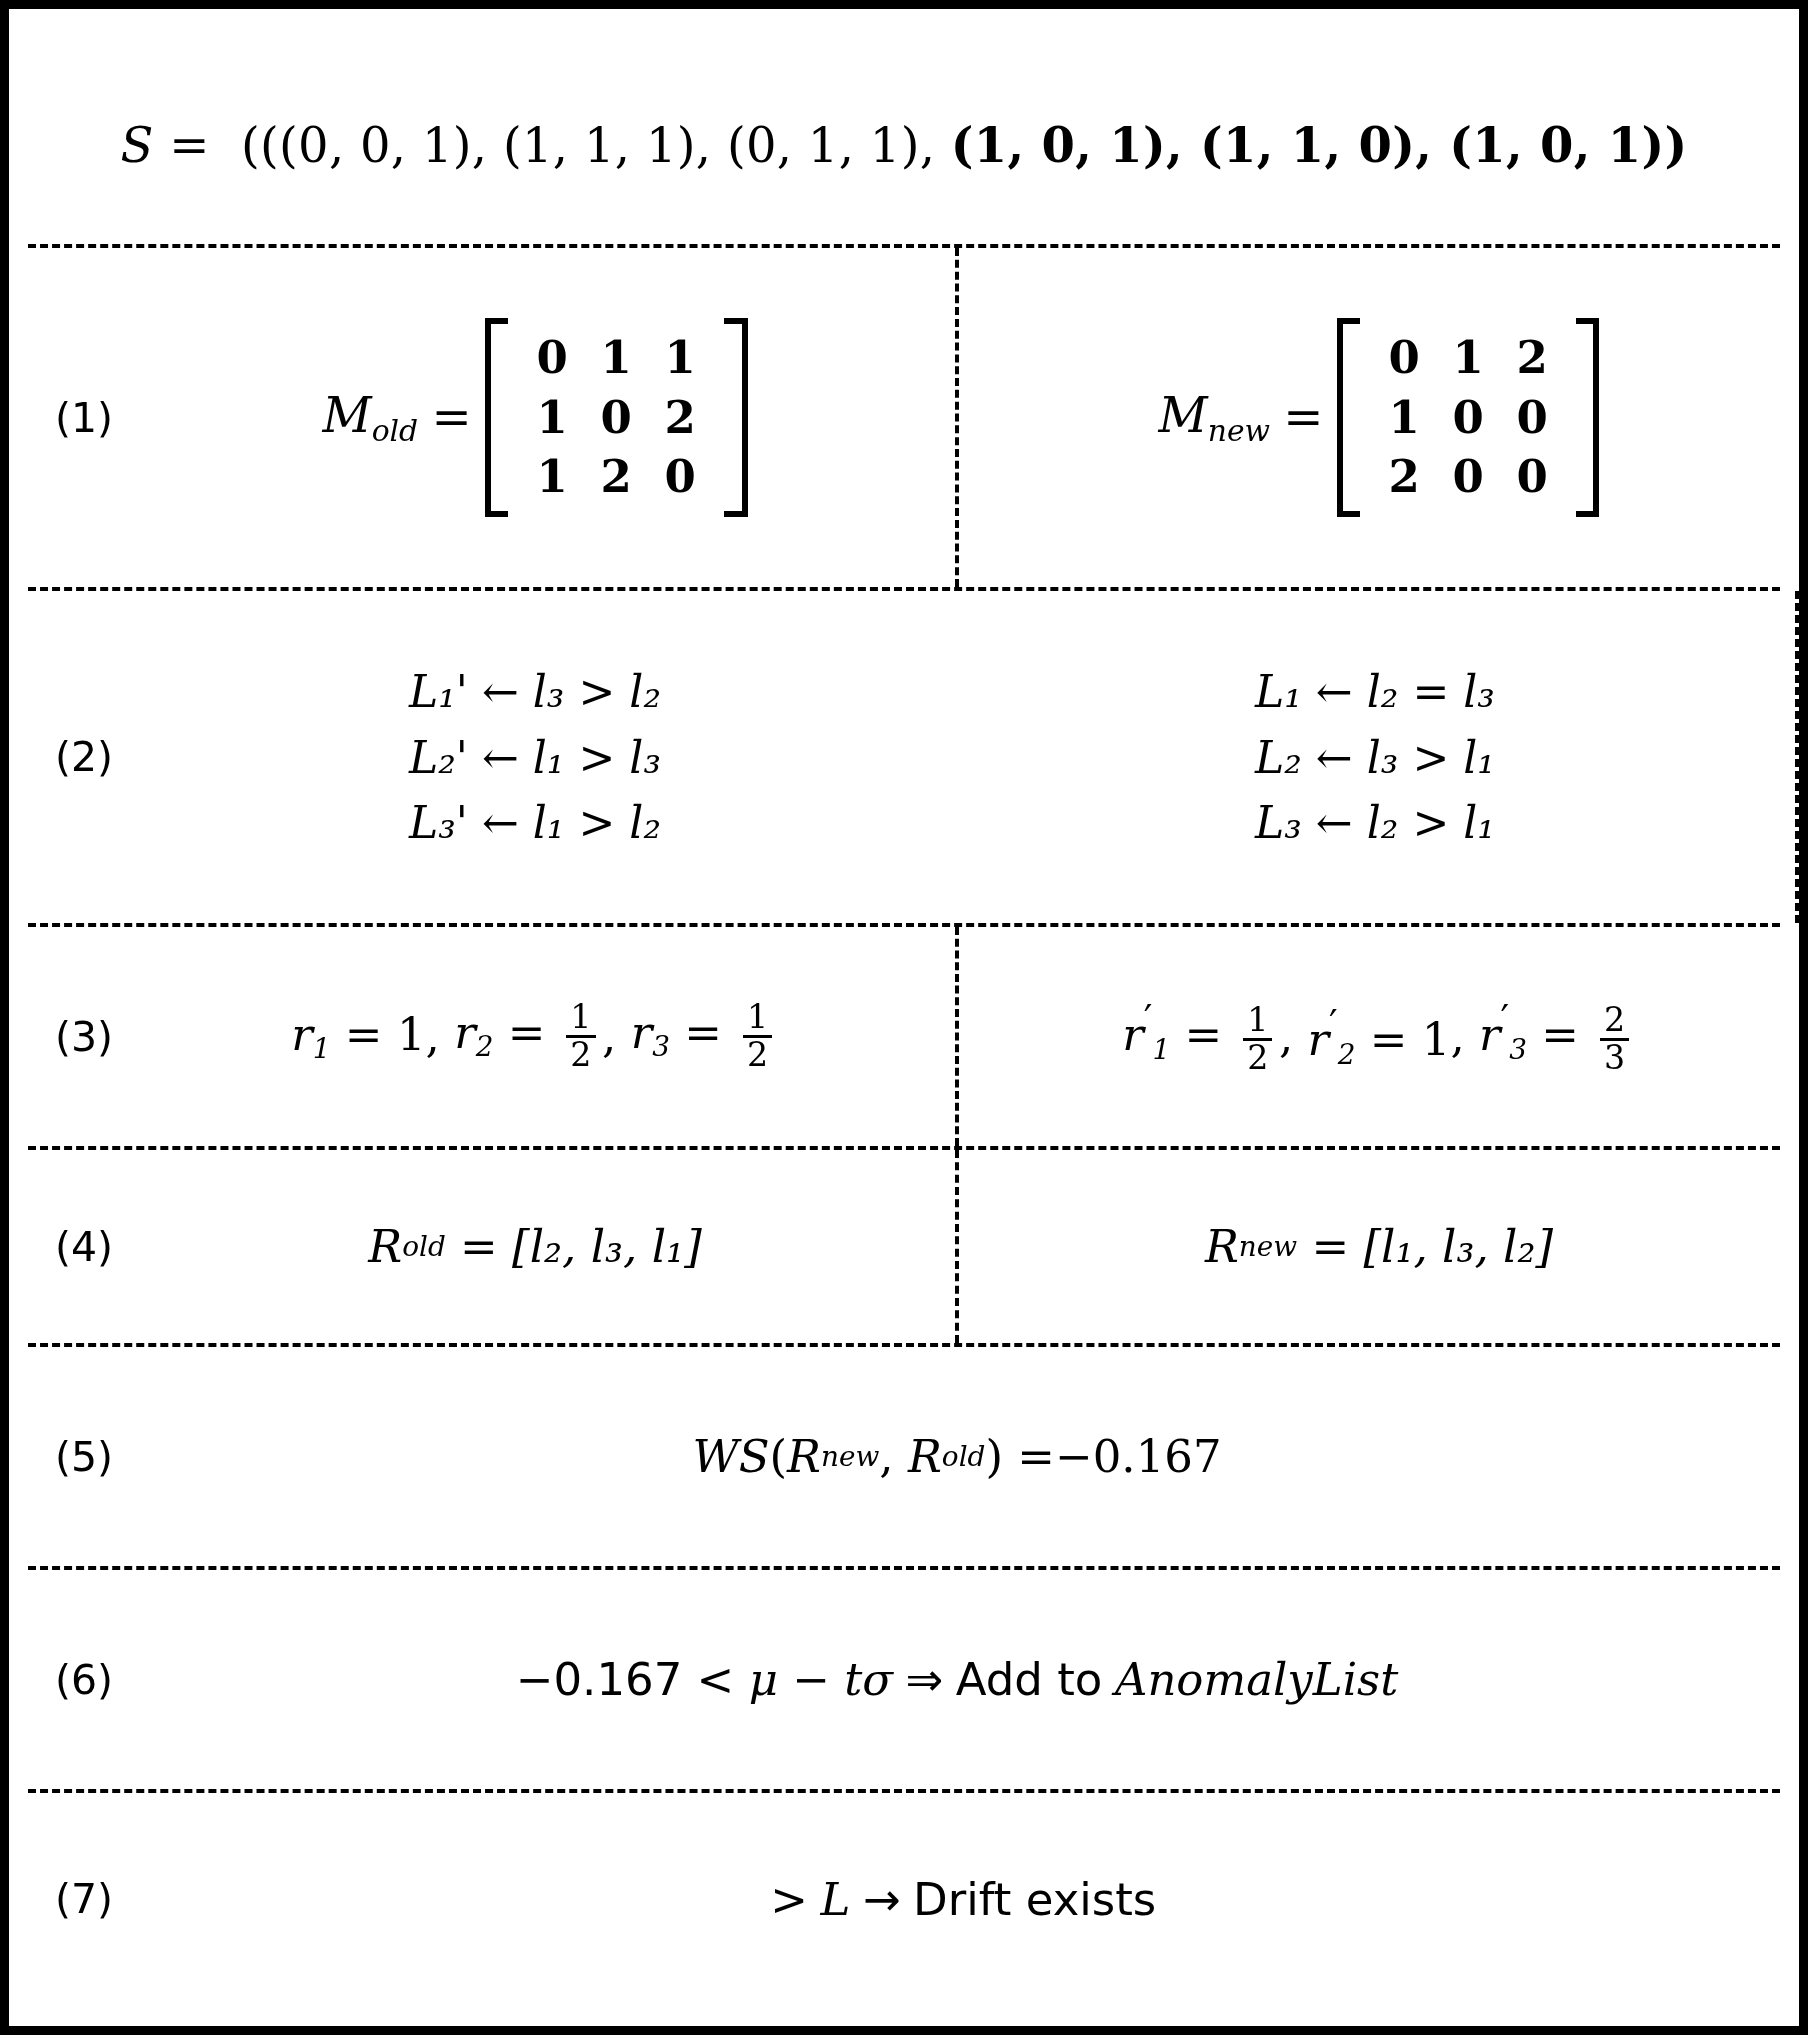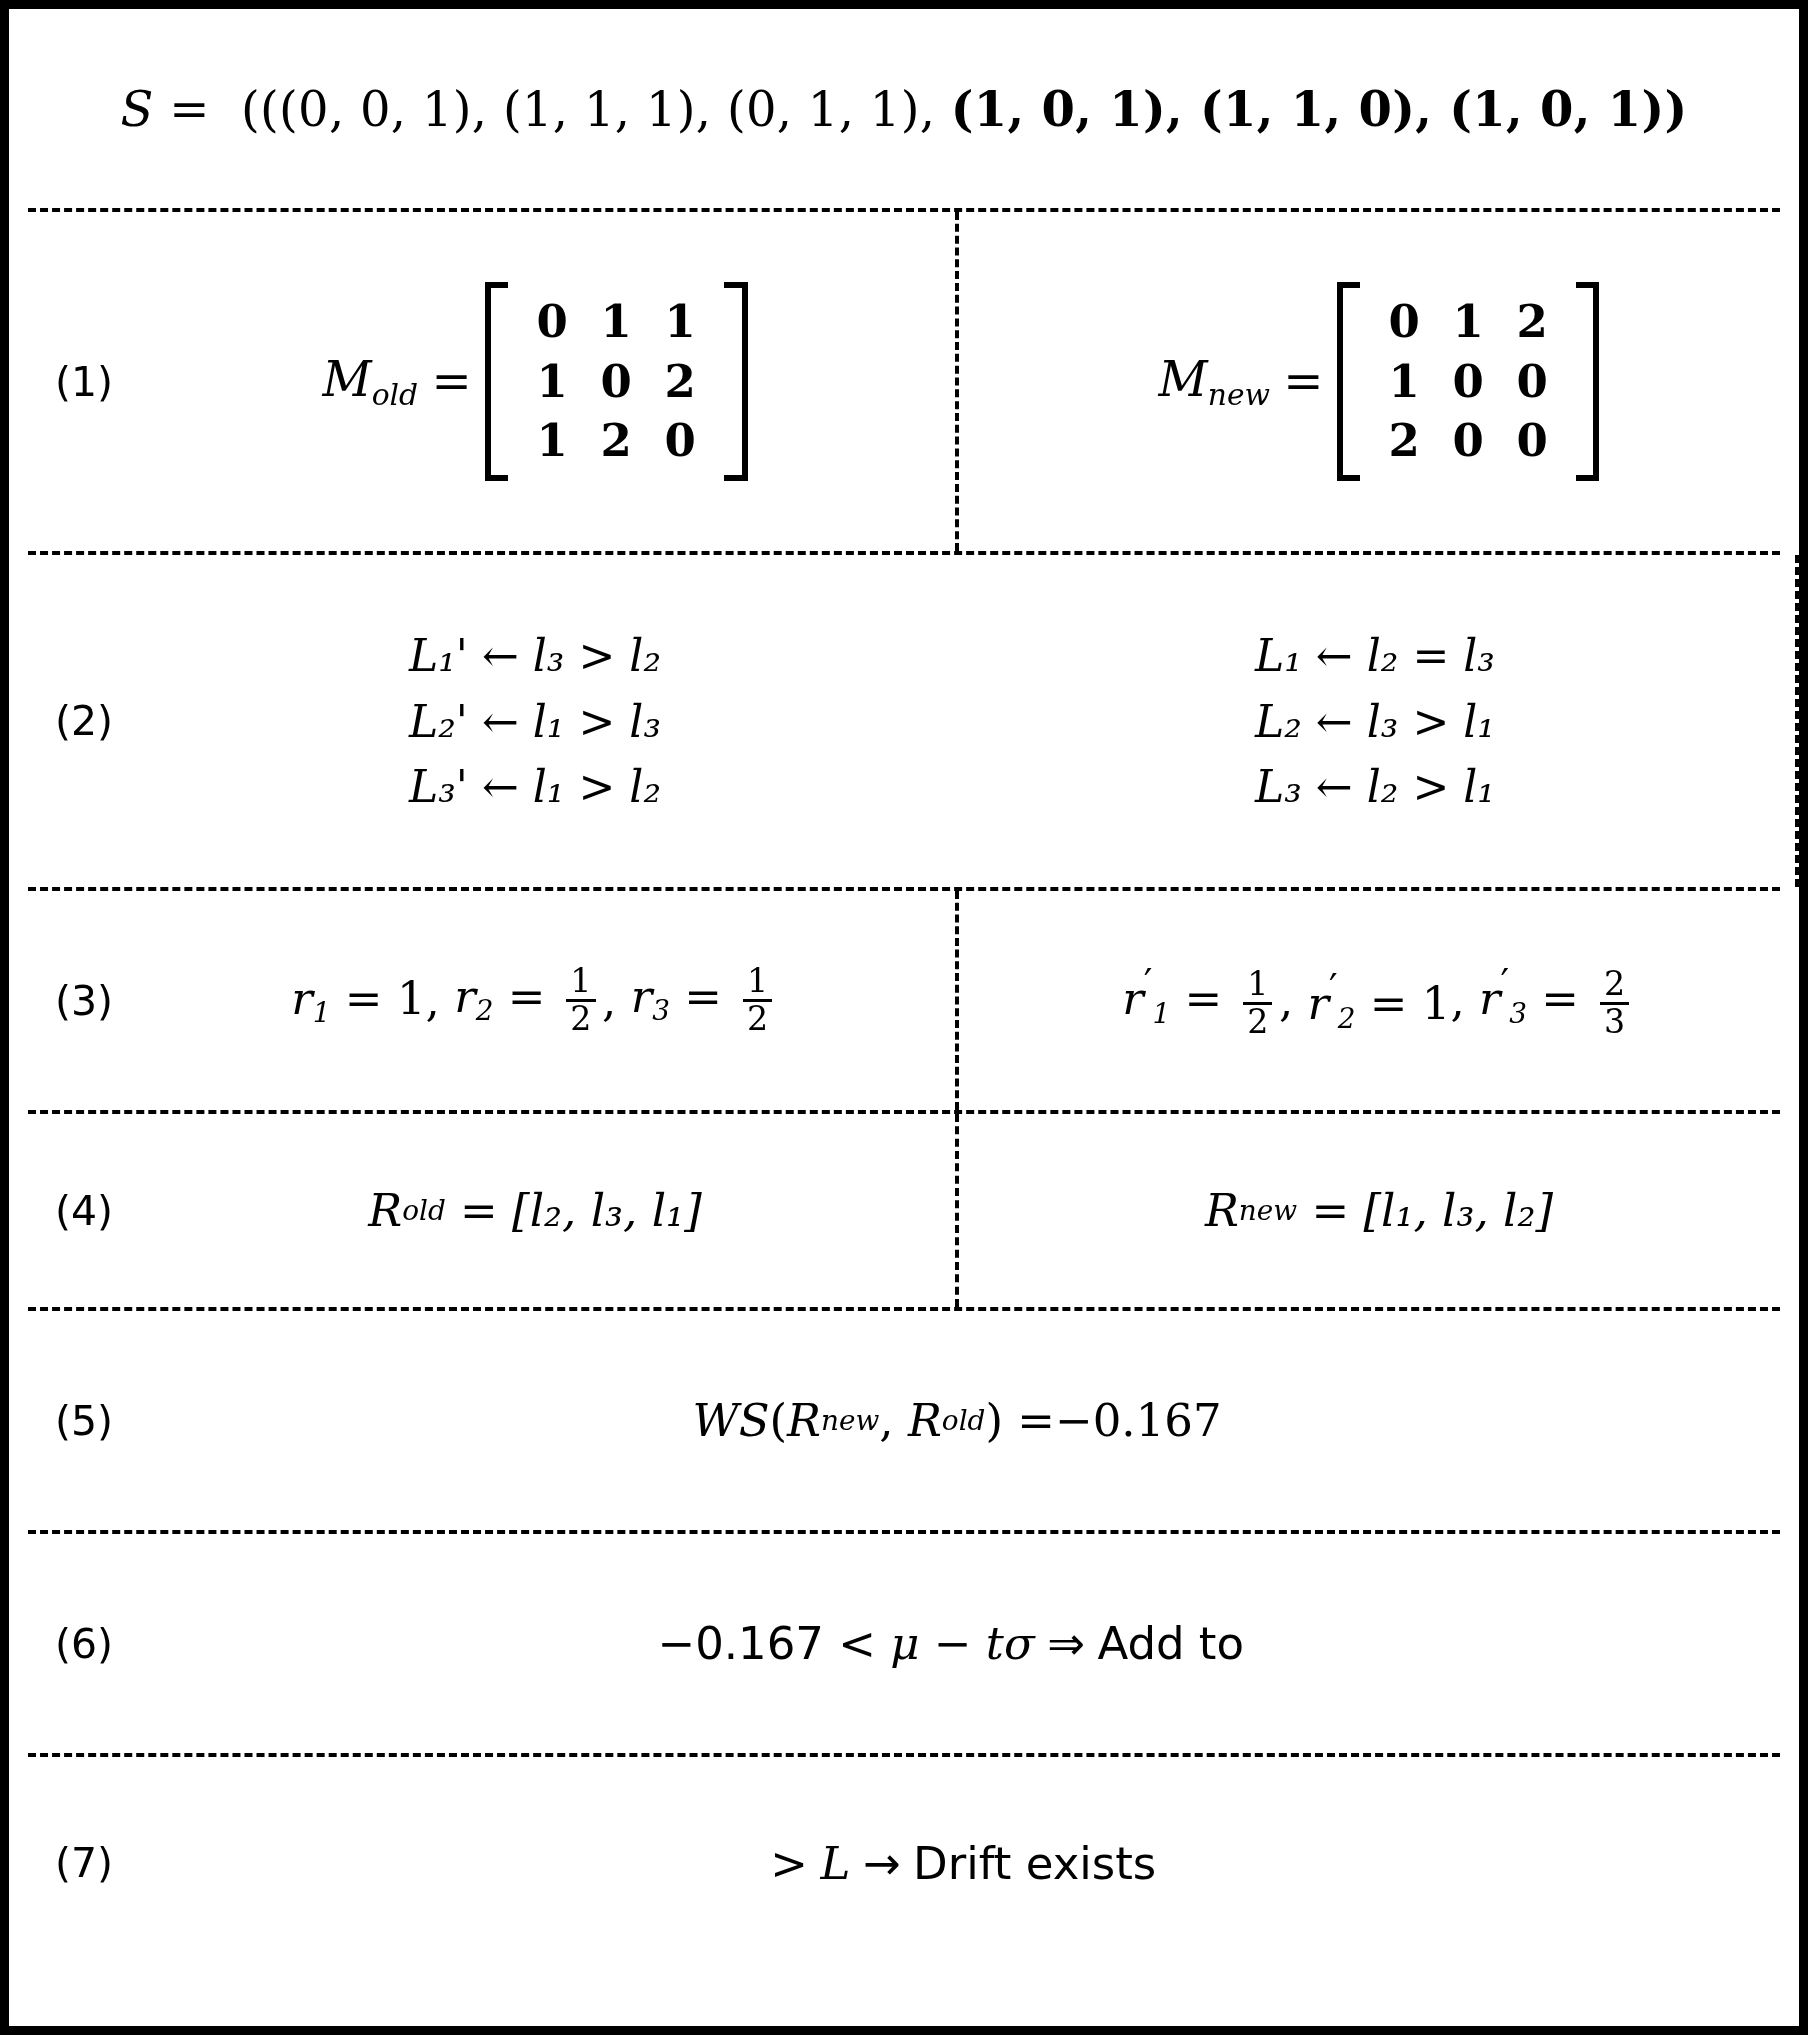--- a/index.html
+++ b/index.html
@@ -46,20 +46,21 @@
     vertical-align: 0.45em;
   }
 
   
   .header-row {
     height: 199px;
     display: flex;
     align-items: center;
     justify-content: center;
     flex: 0 0 auto;
+    margin-top: 36px;
   }
   .header-eq {
     font-size: 48px;
     letter-spacing: 0.3px;
     white-space: nowrap;
   }
 
   
   .divider {
     border-top: 4.6px dashed #000000;
@@ -373,20 +374,21 @@
         <span class="txt-up">−0.167</span>
           <span class="txt-up">&nbsp;</span>
           <span class="txt-up">&lt;</span>
           <span class="txt-up">&nbsp;</span>
           <span class="math">μ − tσ</span>
           <span>&nbsp;</span>
           <span class="txt-up">⇒</span>
           <span>&nbsp;</span>
           <span class="txt-up">Add to</span>
           <span>&nbsp;</span>
+          <span class="math">AnomalyList</span>
       </div>
     </div>
   </div>
 
   <div class="divider"></div>
 
   <div class="row row-7">
     <div class="row-label">(7)</div>
     <div class="cell full">
       <div class="eqline">

